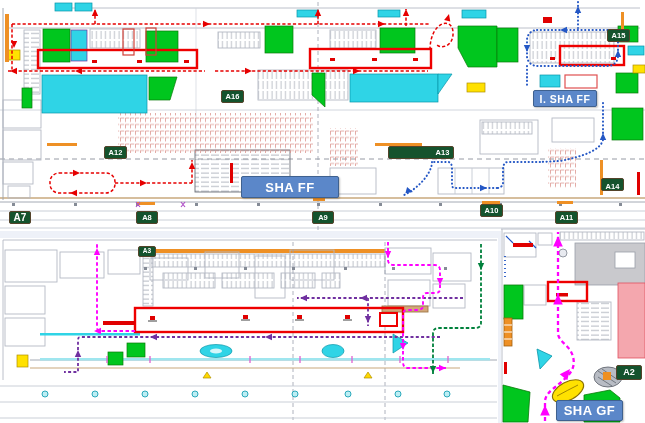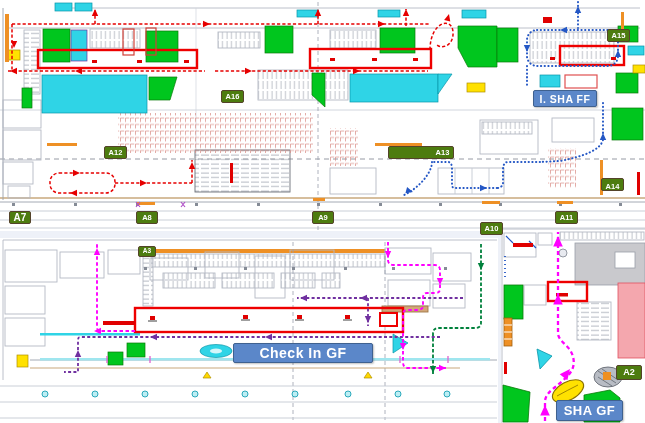--- a/index.html
+++ b/index.html
@@ -2,21 +2,21 @@
 <html><head>
 <meta charset="utf-8">
 <style>
   html,body{margin:0;padding:0;background:#e9edf6;font-family:"Liberation Sans",sans-serif;}
   #canvas{position:relative;width:645px;height:423px;background:#eef1f8;overflow:hidden;}
   #plan-svg{position:absolute;left:0;top:0;}
   .banner{position:absolute;display:flex;align-items:center;justify-content:center;
     background:#5b87c9;border:1px solid #3f618f;color:#ffffff;font-weight:bold;
     border-radius:2px;letter-spacing:0.5px;box-shadow:1px 1px 2px rgba(0,0,0,0.25);}
   .gate{position:absolute;display:flex;align-items:center;justify-content:center;
-    background:#4d7c0f;border:1px solid #54432a;color:#ffffff;font-weight:bold;
+    background:#14532d;border:1px solid #54432a;color:#ffffff;font-weight:bold;
     border-radius:2px;line-height:1;}
 </style>
 </head>
 <body>
 
 <div id="canvas">
 
 <svg id="plan-svg" width="645" height="423" viewBox="0 0 645 423">
   <defs>
     <pattern id="tk" width="4.5" height="10" patternUnits="userSpaceOnUse">
@@ -392,25 +392,25 @@
     <path d="M545,421V402C545,396 549,392 554,388C560,383 568,377 572,370C575,364 574,356 570,350C566,344 558,340 558,333V232"></path>
   </g>
   <g fill="#ff00ff" stroke="none">
     <use href="#arr" transform="translate(545,405) rotate(-90) scale(1.5)"></use>
     <use href="#arr" transform="translate(570,369) rotate(-52) scale(1.5)"></use>
     <use href="#arr" transform="translate(558,294) rotate(-90) scale(1.5)"></use>
     <use href="#arr" transform="translate(558,236) rotate(-90) scale(1.5)"></use>
   </g>
 </svg>
 
+<div class="banner" style="left:241px;top:176px;width:96px;height:20px;font-size:13px;">
+  <span>SHA FF</span>
+</div>
 <div class="banner" style="left:533px;top:90px;width:62px;height:15px;font-size:10.5px;">
   <span>I. SHA FF</span>
-</div>
-<div class="banner" style="left:233px;top:343px;width:138px;height:18px;font-size:14px;">
-  <span>Check In GF</span>
 </div>
 <div class="banner" style="left:556px;top:400px;width:65px;height:19px;font-size:13px;">
   <span>SHA GF</span>
 </div>
 
 <div class="gate" style="left:607px;top:29px;width:21px;height:11px;font-size:7.5px;">
       <span>A15</span>
     </div>
 <div class="gate" style="left:221px;top:90px;width:21px;height:11px;font-size:7.5px;">
       <span>A16</span>
@@ -426,21 +426,21 @@
     </div>
 <div class="gate" style="left:9px;top:211px;width:20px;height:11px;font-size:10px;">
       <span>A7</span>
     </div>
 <div class="gate" style="left:136px;top:211px;width:20px;height:11px;font-size:7.5px;">
       <span>A8</span>
     </div>
 <div class="gate" style="left:312px;top:211px;width:20px;height:11px;font-size:7.5px;">
       <span>A9</span>
     </div>
-<div class="gate" style="left:480px;top:222px;width:21px;height:11px;font-size:7.5px;">
+<div class="gate" style="left:480px;top:204px;width:21px;height:11px;font-size:7.5px;">
       <span>A10</span>
     </div>
 <div class="gate" style="left:555px;top:211px;width:21px;height:11px;font-size:7.5px;">
       <span>A11</span>
     </div>
 <div class="gate" style="left:138px;top:246px;width:16px;height:9px;font-size:6.5px;">
       <span>A3</span>
     </div>
 <div class="gate" style="left:616px;top:365px;width:24px;height:13px;font-size:9px;">
       <span>A2</span>

